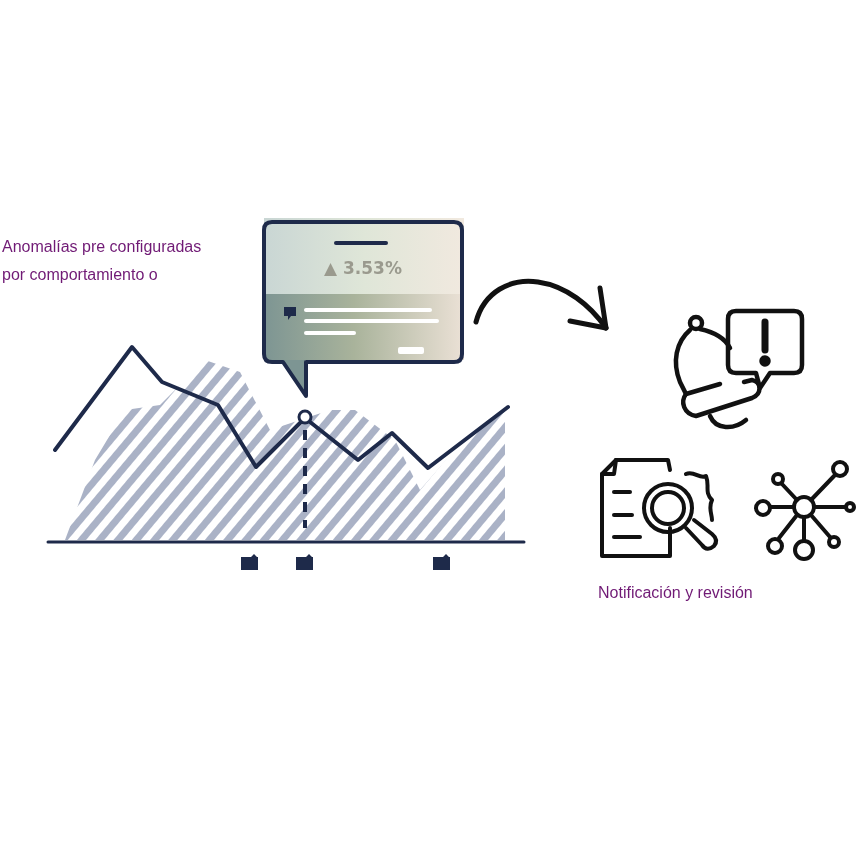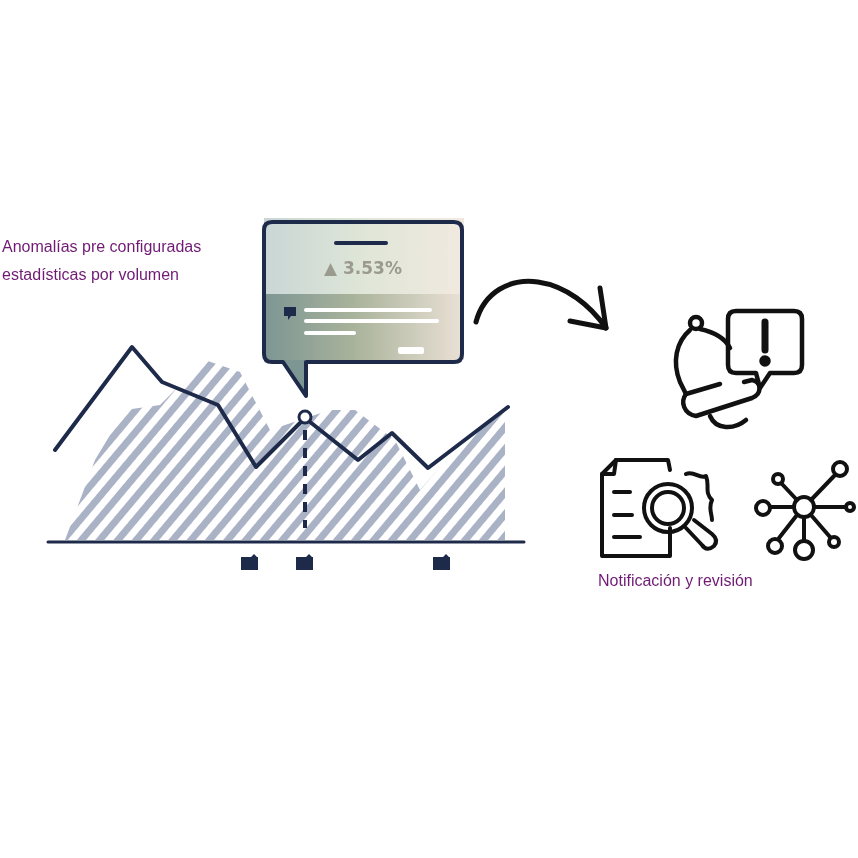--- a/index.html
+++ b/index.html
@@ -1,30 +1,30 @@
 <!DOCTYPE html>
 <html><head>
 <meta charset="utf-8">
 <style>
   html, body { margin: 0; padding: 0; background: #ffffff; }
   body { width: 858px; height: 858px; position: relative; overflow: hidden;
          font-family: "Liberation Sans", sans-serif; }
   .caption { position: absolute; color: #701a75; font-size: 16px; line-height: 28px; margin: 0; }
   .caption span { display: block; white-space: nowrap; }
   #caption-left { left: 2px; top: 233px; }
-  #caption-right { left: 598px; top: 567px; }
+  #caption-right { left: 598px; top: 579px; }
   svg { position: absolute; left: 0; top: 0; }
   .tip-value { font-family: "DejaVu Sans", sans-serif; font-weight: bold; }
 </style>
 </head>
 <body>
 
 <p class="caption" id="caption-left">
   <span>Anomalías pre configuradas</span>
-  <span>estadísticas por volumen</span>
+  <span>por comportamiento o</span>
 </p>
 
 <p class="caption" id="caption-right">
   <span>Notificación y revisión</span>
 </p>
 
 <svg width="858" height="858" viewBox="0 0 858 858">
   <defs>
     <pattern id="hatch" patternUnits="userSpaceOnUse" width="14" height="14" patternTransform="rotate(40)">
       <rect width="14" height="14" fill="#ffffff"></rect>

